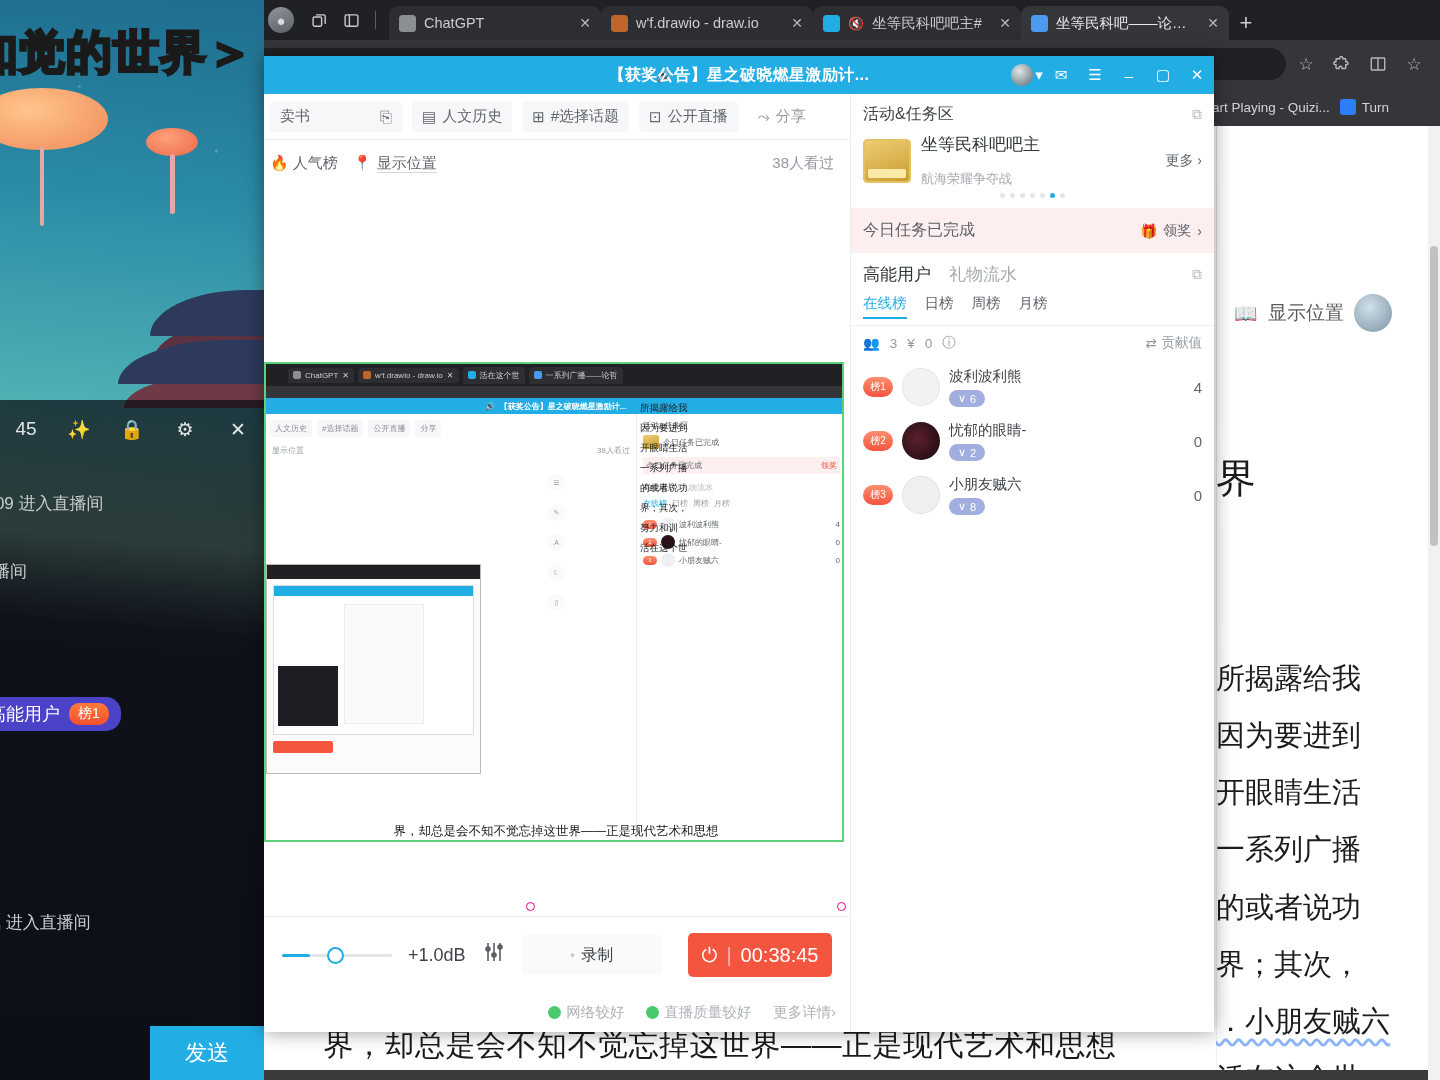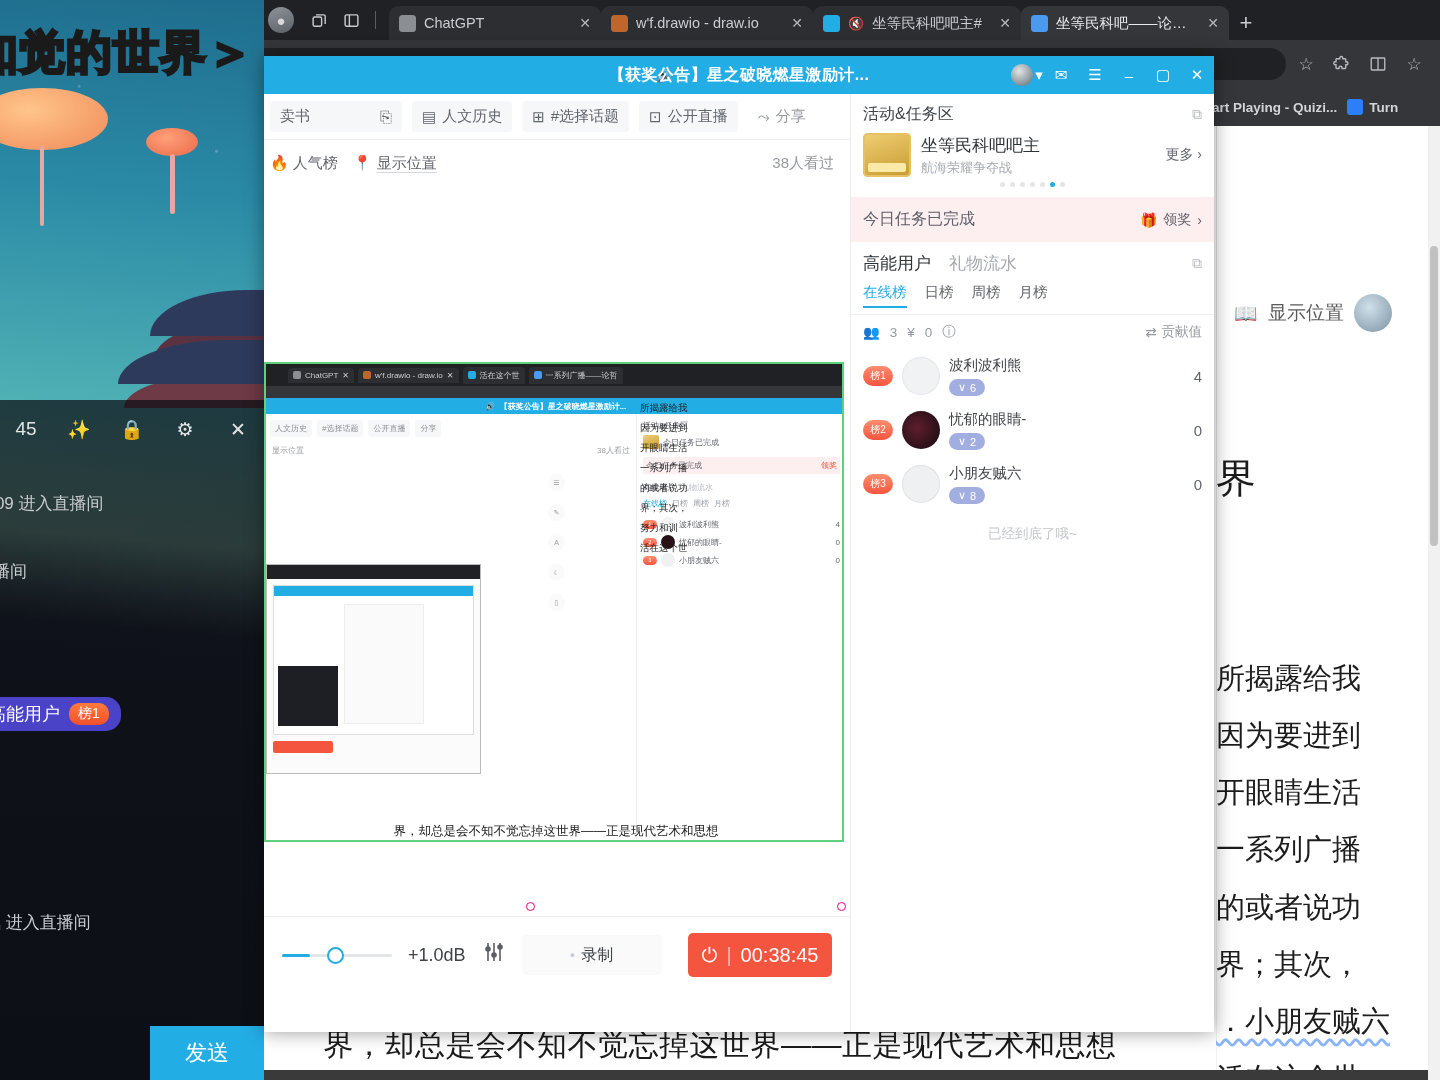--- a/index.html
+++ b/index.html
@@ -44,21 +44,21 @@
     background:#35363a; display:flex; align-items:center; padding:0 10px; gap:4px;
   }
   .ob-ic { width:32px; height:32px; display:flex; align-items:center; justify-content:center;
     color:#b8bbbf; font-size:17px; }
   .urlbox { flex:1; height:32px; background:#202124; border-radius:16px; display:flex;
     align-items:center; padding:0 14px; color:#9aa0a6; font-size:13.5px; gap:8px;
     overflow:hidden; white-space:nowrap; }
   .bookmarks { position:absolute; left:0; top:88px; width:1440px; height:38px;
     background:#35363a; display:flex; align-items:center; padding-left:1190px; gap:10px;
     color:#d2d4d7; font-size:13.5px; white-space:nowrap; overflow:hidden; }
-  .bm { display:flex; align-items:center; gap:6px;font-weight:bold; }
+  .bm { display:flex; align-items:center; gap:6px; }
   .bm .bmico { width:16px; height:16px; border-radius:3px; flex:none; }
 
   
   .page { position:absolute; left:0; top:126px; width:1440px; height:954px; background:#fff; }
   .page-scroll { position:absolute; right:0; top:0; width:12px; height:954px; background:#f1f1f1; }
   .page-scroll i { position:absolute; left:2px; top:120px; width:8px; height:300px;
     background:#c1c1c1; border-radius:4px; display:block; }
   .bookshelf { position:absolute; right:48px; top:168px; display:flex; align-items:center;
     gap:10px; color:#5a5a5a; font-size:19px; }
   .bs-avatar { width:38px; height:38px; border-radius:50%;
@@ -188,21 +188,21 @@
   .rp-sec { padding:10px 12px; }
   .rp-head { display:flex; align-items:center; font-size:16px; color:#3f4449; }
   .rp-head .exp { margin-left:auto; color:#b6bbc0; font-size:14px; }
   .act-card { display:flex; align-items:center; gap:10px; margin-top:8px; }
   .act-thumb { width:48px; height:44px; border-radius:5px;
     background:linear-gradient(160deg,#f0cf76,#c79a2e); flex:none; position:relative;
     box-shadow:inset 0 0 0 2px #e6c264; }
   .act-thumb::after{content:"";position:absolute;left:5px;bottom:5px;right:5px;height:9px;
     background:#fbe9a8;border-radius:2px;}
   .act-t1 { font-size:17px; color:#2f3438; }
-  .act-t2 { font-size:13px; color:#a6abb1; margin-top:2px; }
+  .act-t2 { font-size:13px; color:#a6abb1; margin-top:14px; }
   .act-more { margin-left:auto; font-size:14px; color:#61666d; white-space:nowrap; }
   .dots { display:flex; gap:5px; justify-content:center; margin-top:5px; }
   .dots i { width:5px; height:5px; border-radius:50%; background:#e3e5e7; display:block; }
   .dots i.on { background:#23ade5; }
   .task-bar { background:#fdeef0; display:flex; align-items:center; padding:12px;
     font-size:16px; color:#5d6167; }
   .task-bar .rt { margin-left:auto; display:flex; align-items:center; gap:6px; color:#61666d;
     font-size:14px; }
   .tabs2 { display:flex; align-items:center; gap:18px; padding:10px 12px 0; font-size:17px; }
   .tabs2 .t { color:#2f3438; }
@@ -587,20 +587,31 @@
             <div class="recbox">
               <span style="font-size:9px;color:#c9ccd1">●</span>
               <span>录制</span>
             </div>
             <div class="stopbtn">
               <span>⏻</span>
               <span style="opacity:.6">|</span>
               <span>00:38:45</span>
             </div>
           </div>
+          <div class="statusrow">
+            <span>
+                <i class="gdot"></i>
+                <span>网络较好</span>
+              </span>
+            <span>
+                <i class="gdot"></i>
+                <span>直播质量较好</span>
+              </span>
+            <span>更多详情›</span>
+          </div>
 
         </div>
       </div>
 
       <div class="lh-right">
 
         <div class="rp-sec">
           <div class="rp-head">
             <span>活动&amp;任务区</span>
             <span class="exp">⧉</span>
@@ -688,18 +699,17 @@
           <span>
             <span class="rk-name" style="display:block">小朋友贼六</span>
             <span class="rk-lv">
                 <span>∨</span>
                 <span>8</span>
               </span>
           </span>
           <span class="rk-val">0</span>
         </div>
 
-        <div class="rk-end">已经到底了哦~</div>
       </div>
     </div>
   </div>
 
 </div>
 
 </body></html>

